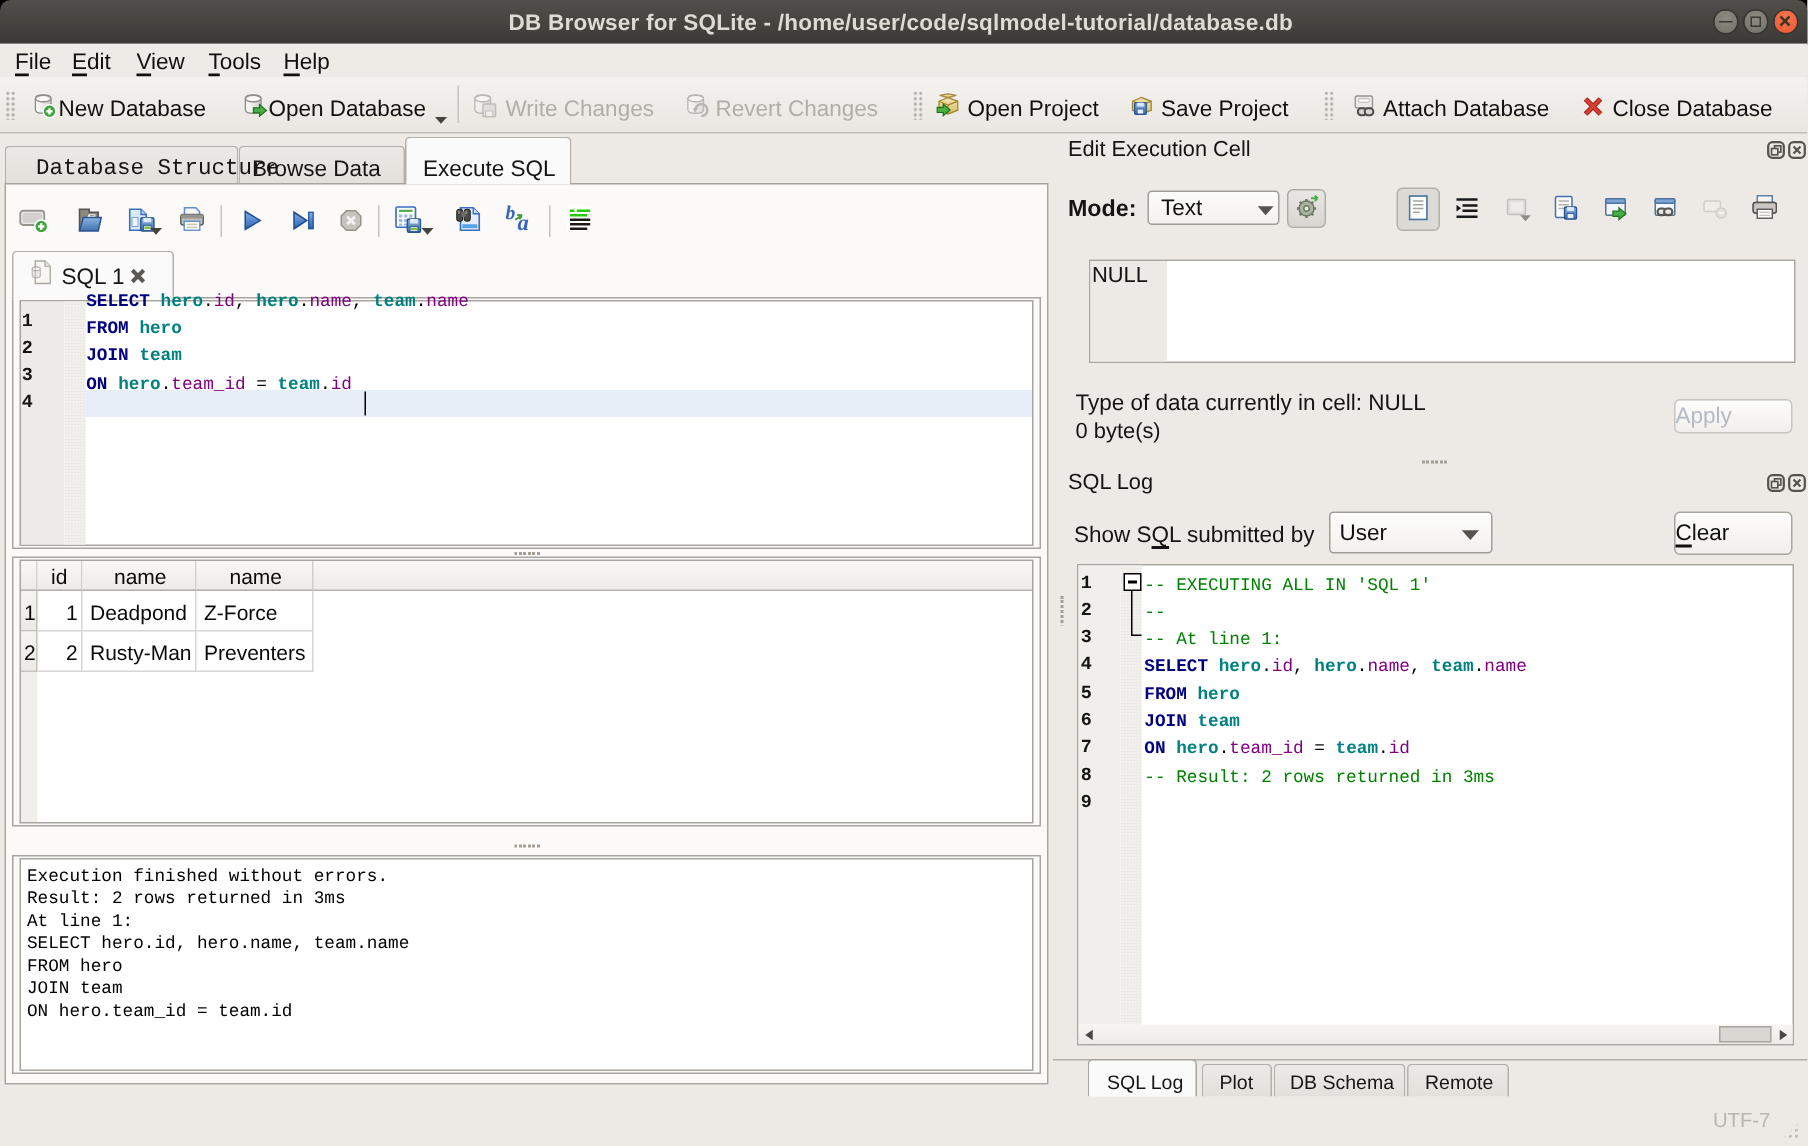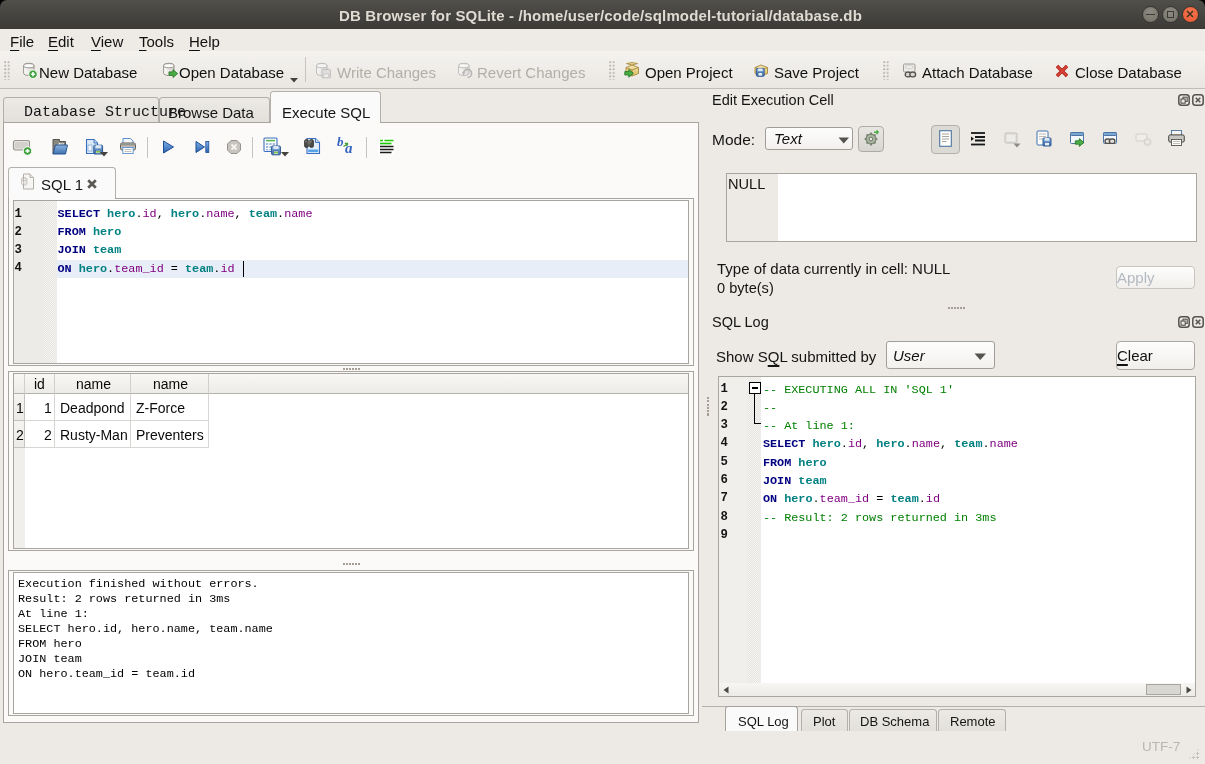--- a/index.html
+++ b/index.html
@@ -28,21 +28,21 @@
   .code, .mono{font-family:"Liberation Mono",monospace;font-size:11.8px;white-space:pre;}
   .kw{color:#000080;font-weight:bold;}
   .tb{color:#008080;font-weight:bold;}
   .fd{color:#800080;}
   .cm{color:#008000;}
   .gut{font-family:"Liberation Mono",monospace;font-weight:bold;font-size:12.3px;color:#141414;}
   .dither{background-color:#f2f1ee;
     background-image:conic-gradient(#e6e4e0 25%,#f6f5f3 0 50%,#e6e4e0 0 75%,#f6f5f3 0);
     background-size:2px 2px;}
   .dots-h{width:17px;height:2px;background-image:repeating-linear-gradient(to right,#a49e95 0 2px,transparent 2px 3px);}
-  .combo{box-sizing:border-box;background:linear-gradient(#fdfdfc,#f3f1ee);border:1px solid #a19e99;border-radius:3px;font-size:15px;color:#111;font-style:italic;}
+  .combo{box-sizing:border-box;background:linear-gradient(#fdfdfc,#f3f1ee);border:1px solid #a19e99;border-radius:3px;font-size:15px;color:#111;}
   .btn{box-sizing:border-box;background:linear-gradient(#fdfdfc,#f1efec);border:1px solid #a9a69f;border-radius:4px;text-align:left;font-size:15px;}
   .hdrcell{box-sizing:border-box;background:linear-gradient(#f9f8f6,#edebe7);border-right:1px solid #d2cfca;border-bottom:1px solid #b5b2ad;}
   .rowhdr{box-sizing:border-box;background:linear-gradient(#f5f4f2,#eceae6);border-right:1px solid #c6c3be;border-bottom:1px solid #c6c3be;}
   .tcell{font-size:14px;color:#0a0a0a;}
 </style>
 </head>
 <body>
 <div id="win">
   <svg width="0" height="0" style="position:absolute">
     <defs>
@@ -291,21 +291,21 @@
       <path d="M2.2 2.2 L9.8 9.8 M9.8 2.2 L2.2 9.8" stroke="#5b5955" stroke-width="2.7"></path>
     </svg>
 
   <div class="abs" style="left:8px;top:198px;width:686px;height:168px;border:1px solid #a8a5a0;box-sizing:border-box;z-index:2;"></div>
   <div class="abs frame" style="left:13px;top:200px;width:676px;height:164px;z-index:2;border-color:#a8a5a0;"></div>
   <div class="abs" style="left:9px;top:197px;width:106px;height:2.5px;background:#fbfaf9;z-index:2;"></div>
   <div class="abs" style="left:14px;top:201px;width:29px;height:162px;background:#edebe7;z-index:2;"></div>
   <div class="abs dither" style="left:43px;top:201px;width:14px;height:162px;z-index:2;"></div>
   <div class="abs" style="left:57px;top:259.5px;width:631px;height:18.5px;background:#e8eef7;z-index:2;"></div>
   <div class="abs gut" style="left:14.5px;top:204.5px;line-height:18.2px;z-index:3;">1<br>2<br>3<br>4</div>
-  <div class="abs code" style="left:57.5px;top:205px;line-height:18.2px;z-index:3;"><span class="kw">SELECT</span> <span class="tb">hero</span>.<span class="fd">id</span>, <span class="tb">hero</span>.<span class="fd">name</span>, <span class="tb">team</span>.<span class="fd">name</span>
+  <div class="abs code" style="left:57.5px;top:192px;line-height:18.2px;z-index:3;"><span class="kw">SELECT</span> <span class="tb">hero</span>.<span class="fd">id</span>, <span class="tb">hero</span>.<span class="fd">name</span>, <span class="tb">team</span>.<span class="fd">name</span>
 <span class="kw">FROM</span> <span class="tb">hero</span>
 <span class="kw">JOIN</span> <span class="tb">team</span>
 <span class="kw">ON</span> <span class="tb">hero</span>.<span class="fd">team_id</span> = <span class="tb">team</span>.<span class="fd">id</span></div>
   <div class="abs" style="left:242.5px;top:261px;width:1.5px;height:16px;background:#000;z-index:3;"></div>
 
   <div class="abs dots-h" style="left:343px;top:368px;z-index:2;"></div>
 
   <div class="abs" style="left:8px;top:371px;width:686px;height:180px;border:1px solid #a8a5a0;box-sizing:border-box;z-index:2;"></div>
   <div class="abs frame" style="left:13px;top:373px;width:676px;height:176px;z-index:2;border-color:#a8a5a0;"></div>
 
@@ -353,21 +353,21 @@
 
   <div class="abs" style="left:712px;top:91.5px;font-size:14.5px;color:#141414;">Edit Execution Cell</div>
   <svg class="abs" style="left:1178px;top:94px;" width="26" height="13">
     <rect x="0.8" y="0.8" width="10.4" height="10.4" rx="2.8" fill="none" stroke="#55534e" stroke-width="1.5"></rect>
     <rect x="5" y="3.2" width="4.2" height="4.2" fill="none" stroke="#55534e" stroke-width="1.1"></rect>
     <rect x="3" y="5" width="4.2" height="4.2" fill="#edeae5" stroke="#55534e" stroke-width="1.1"></rect>
     <rect x="14.8" y="0.8" width="10.4" height="10.4" rx="2.8" fill="none" stroke="#55534e" stroke-width="1.5"></rect>
     <path d="M17.7 3.7 L22.3 8.3 M22.3 3.7 L17.7 8.3" stroke="#55534e" stroke-width="1.5"></path>
   </svg>
 
-  <div class="abs" style="left:712px;top:130.5px;font-size:15.5px;color:#141414;">Mode:</div>
+  <div class="abs" style="left:712px;top:130.5px;font-size:15.5px;color:#141414;font-weight:bold;">Mode:</div>
   <div class="abs combo" style="left:765px;top:127px;width:88px;height:23px;">
     <div class="abs" style="left:8px;top:2px;">Text</div>
     <svg class="abs" style="left:72px;top:9px;" width="12" height="7">
         <path d="M0.5 0.5 L11 0.5 L5.75 6.5 Z" fill="#55534e"></path>
       </svg>
   </div>
   <div class="abs" style="left:858px;top:126px;width:26px;height:26px;box-sizing:border-box;border:1px solid #aeaba4;border-radius:4px;background:linear-gradient(#e8e6e2,#d8d6d1);"></div>
   <svg class="abs" style="left:862px;top:130px;" width="18" height="18">
     <circle cx="9" cy="9" r="5" fill="#a9b4a0" stroke="#6d7a66" stroke-width="1"></circle>
     <circle cx="9" cy="9" r="1.8" fill="#edeae5" stroke="#6d7a66"></circle>

